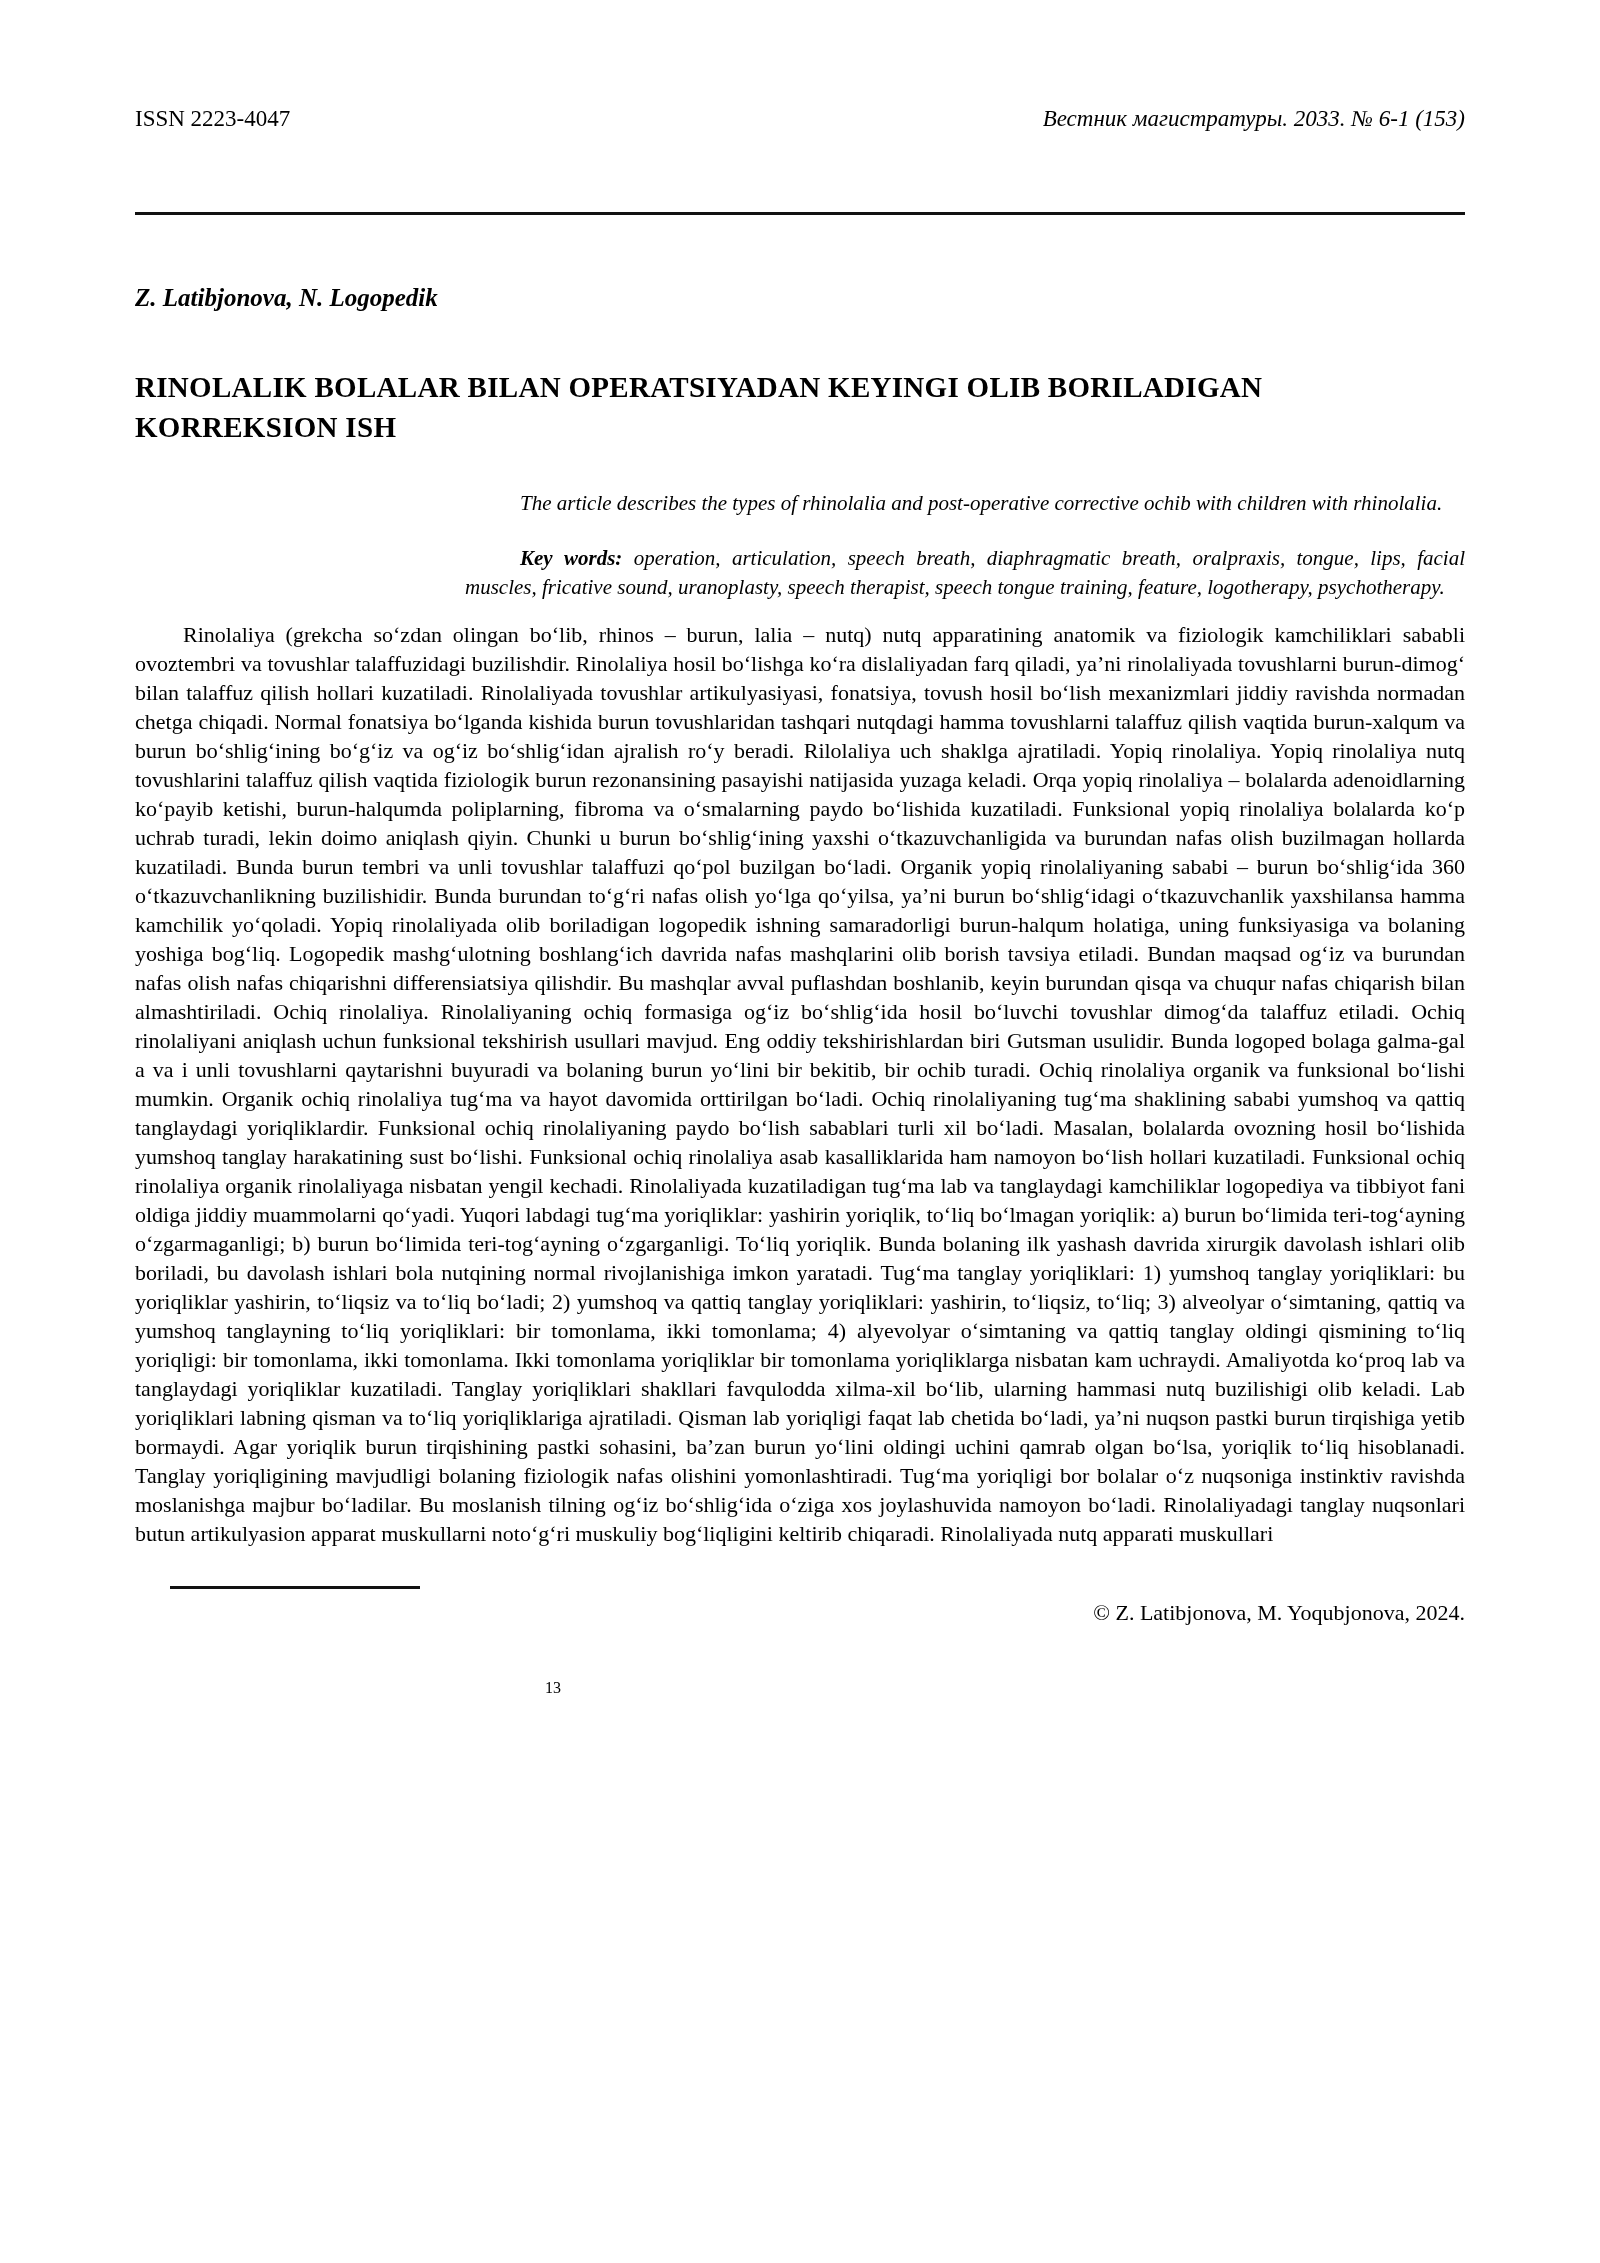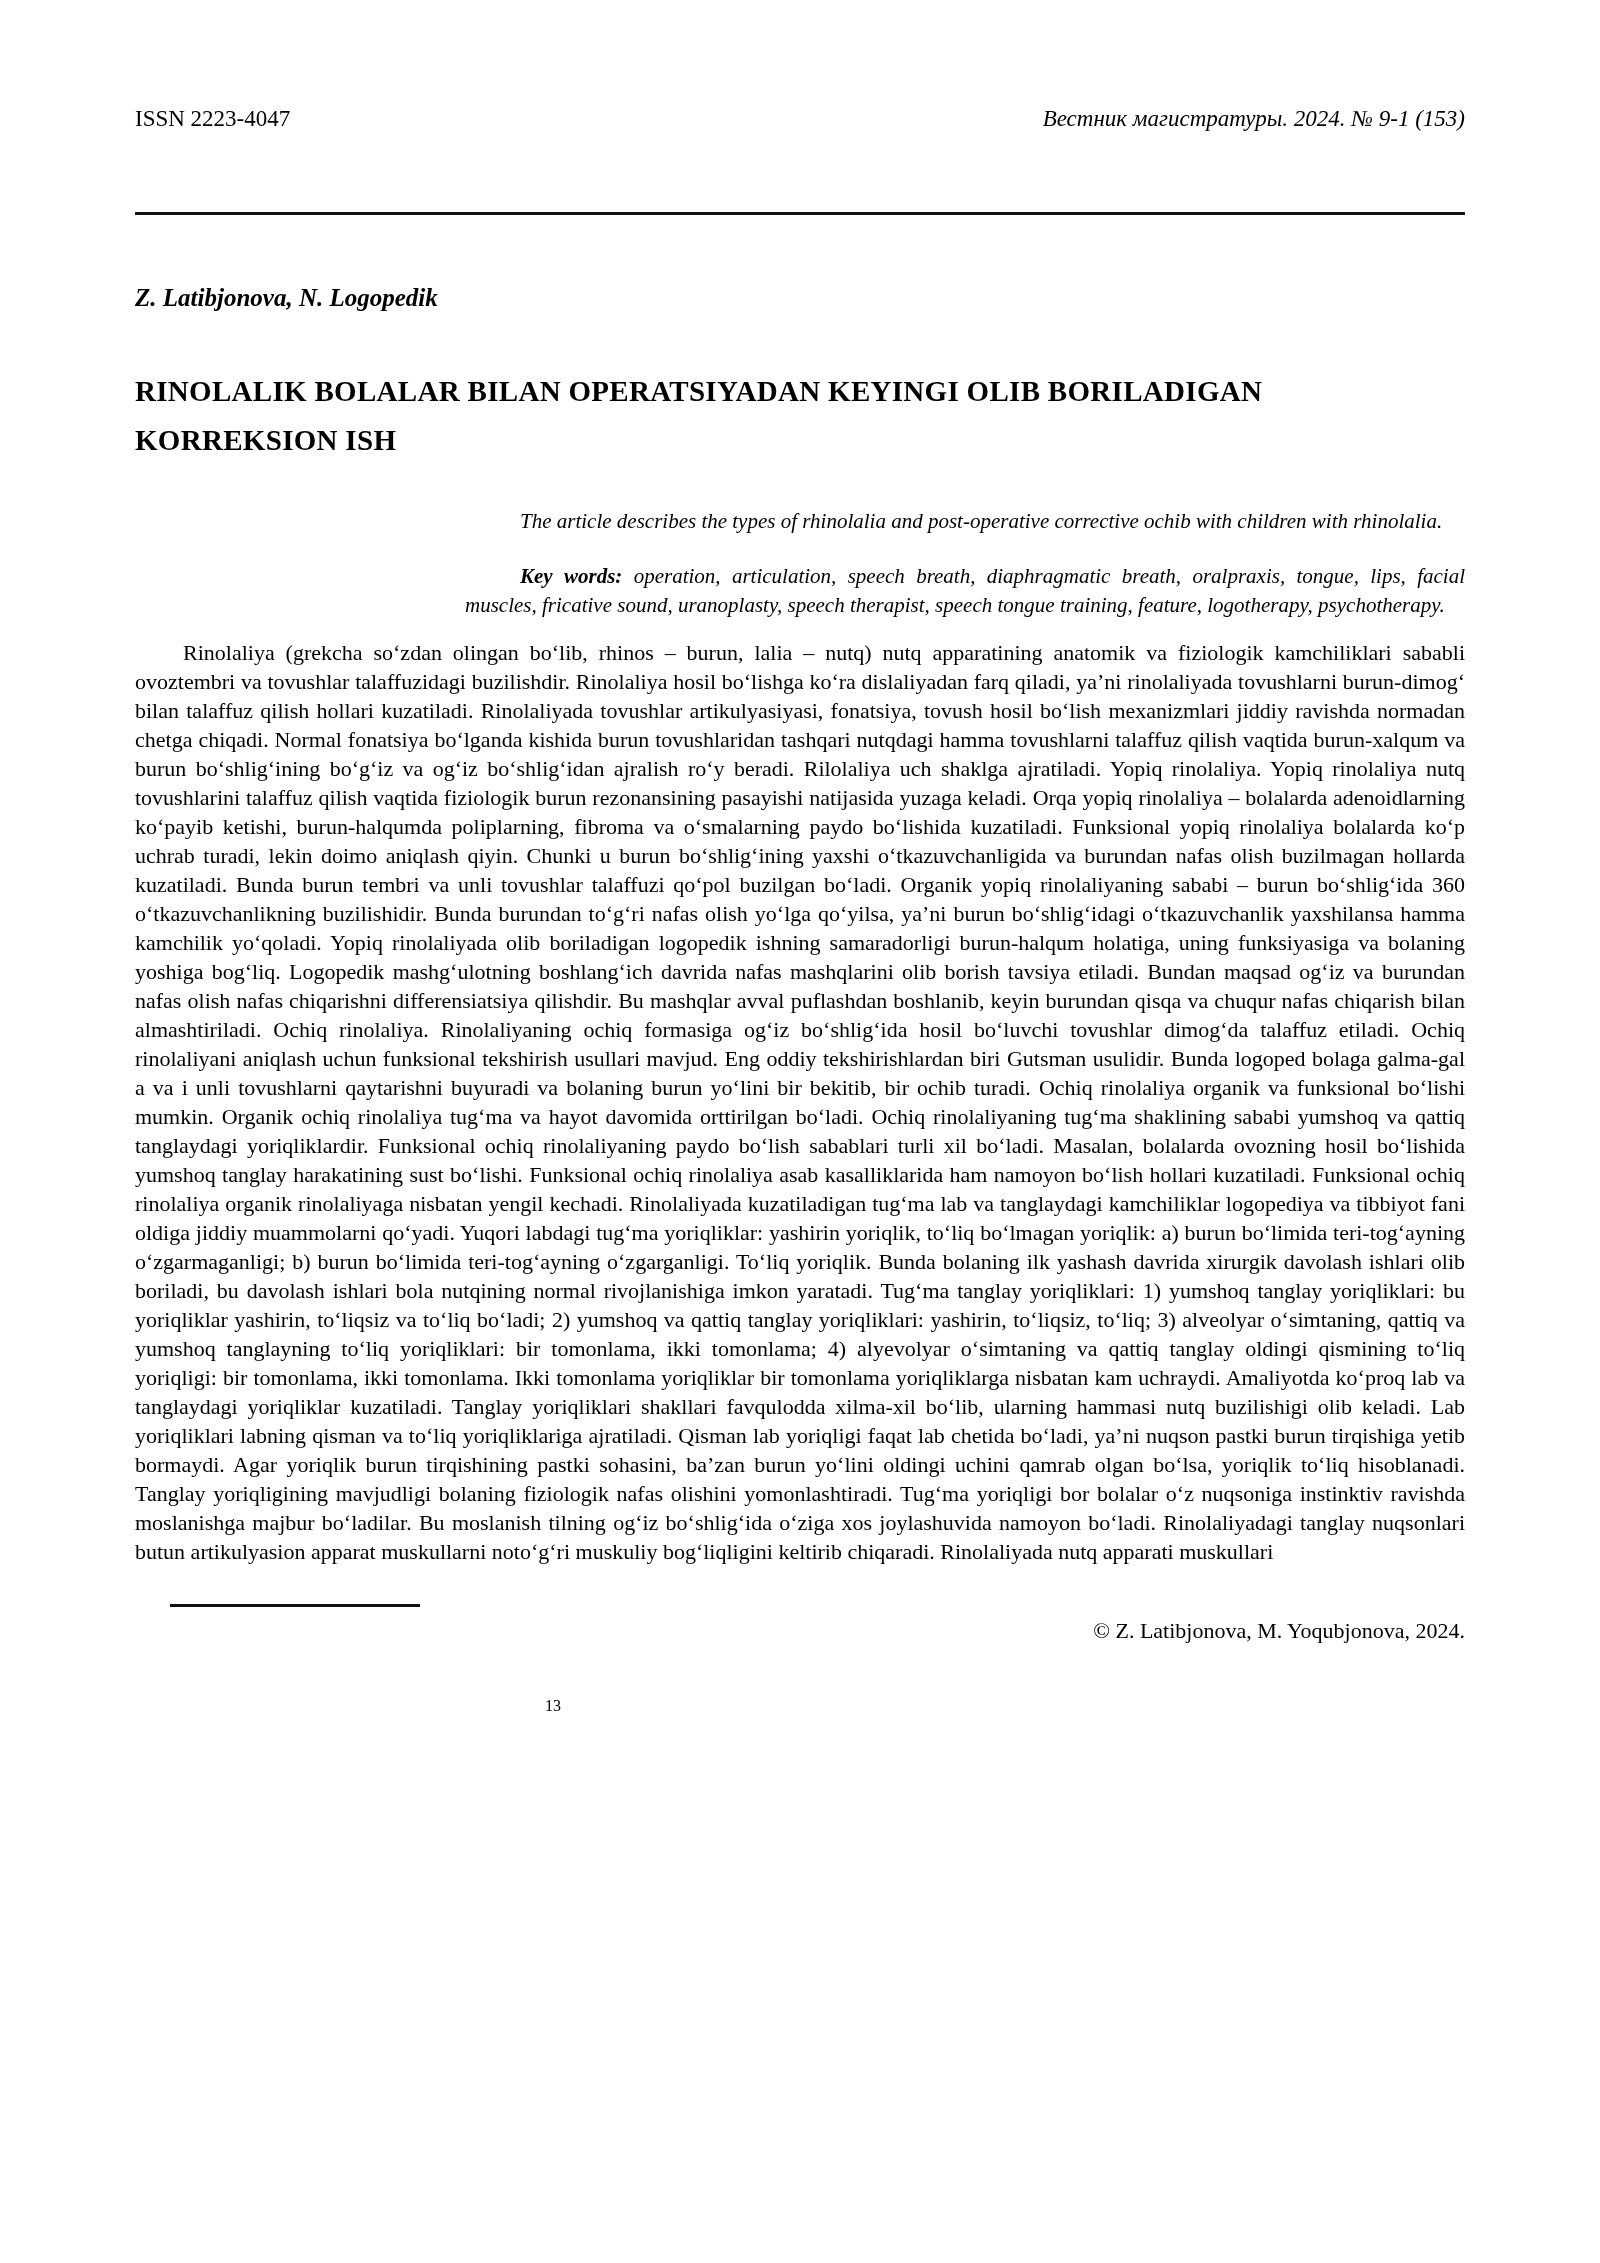--- a/index.html
+++ b/index.html
@@ -31,21 +31,21 @@
     margin-top: 68px;
     font-size: 25px;
     font-weight: bold;
     font-style: italic;
     line-height: 29px;
   }
   .article-title {
     margin-top: 55px;
     font-size: 29px;
     font-weight: bold;
-    line-height: 49px;
+    line-height: 40px;
     letter-spacing: 0.3px;
     max-width: 1150px;
   }
   .abstract-paragraph {
     margin-top: 42px;
     margin-left: 330px;
     font-size: 21px;
     font-style: italic;
     line-height: 29px;
     text-align: justify;
@@ -89,21 +89,21 @@
     text-align: left;
   }
 </style>
 </head>
 <body>
 
 <div class="page">
 
   <div class="page-header">
     <span class="issn-label">ISSN 2223-4047</span>
-    <span class="journal-title">Вестник магистратуры. 2024. № 9-1 (153)</span>
+    <span class="journal-title">Вестник магистратуры. 2033. № 6-1 (153)</span>
   </div>
 
   <div class="header-rule"></div>
 
   <div class="authors-line">Z. Latibjonova, N. Logopedik</div>
 
   <h1 class="article-title">RINOLALIK BOLALAR BILAN OPERATSIYADAN KEYINGI OLIB BORILADIGAN KORREKSION ISH</h1>
 
   <p class="abstract-paragraph">The article describes the types of rhinolalia and post-operative corrective ochib with children with rhinolalia.</p>
 

